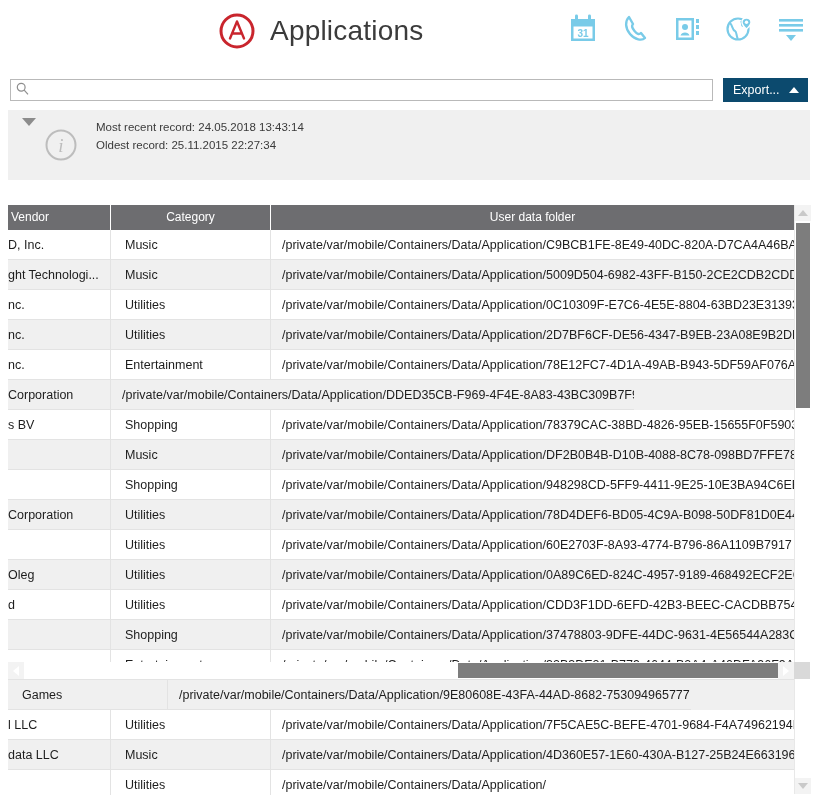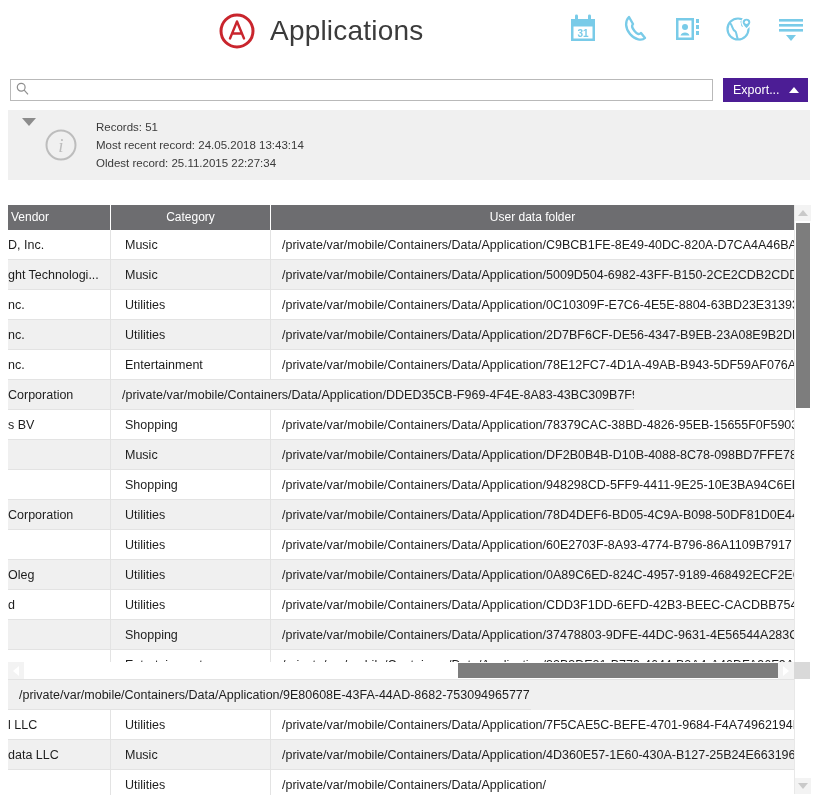--- a/index.html
+++ b/index.html
@@ -49,21 +49,21 @@
   }
   .search-icon { width: 13px; height: 13px; flex: 0 0 13px; }
   .search-input {
     border: none; outline: none; flex: 1;
     font-family: "Liberation Sans", sans-serif;
     font-size: 12px; color: #333; background: transparent;
     padding-left: 4px;
   }
   .export-btn {
     width: 85px; height: 24px;
-    background: #4c1d95;
+    background: #0c4a6e;
     color: #ffffff; font-size: 12.5px;
     display: flex; align-items: center; justify-content: space-between;
     padding: 0 9px 0 10px;
     border: none; cursor: pointer;
     font-family: "Liberation Sans", sans-serif;
   }
   .export-btn .caret-up {
     width: 0; height: 0;
     border-left: 5px solid transparent;
     border-right: 5px solid transparent;
@@ -273,21 +273,20 @@
 
 <div class="infopanel">
   <span class="collapse-tri"></span>
   <span>
     <svg class="info-icon" viewBox="0 0 34 34">
       <circle cx="17" cy="17" r="14.5" fill="none" stroke="#bdbdbd" stroke-width="2"></circle>
       <text x="17" y="24" font-family="Liberation Serif, serif" font-size="19" font-style="italic" fill="#bdbdbd" text-anchor="middle">i</text>
     </svg>
   </span>
   <div class="info-lines">
-    <div>Records: 51</div>
     <div>Most recent record: 24.05.2018 13:43:14</div>
     <div>Oldest record: 25.11.2015 22:27:34</div>
   </div>
 </div>
 
 <div class="tablewrap">
 
   <div class="tbl-head">
     <div class="th c-vendor">Vendor</div>
     <div class="th c-cat">Category</div>
@@ -363,20 +362,21 @@
         <div class="td c-vendor"></div>
         <div class="td c-cat">Shopping</div>
         <div class="td c-path">/private/var/mobile/Containers/Data/Application/37478803-9DFE-44DC-9631-4E56544A283C</div>
       </div>
       <div class="trow">
         <div class="td c-vendor"></div>
         <div class="td c-cat">Entertainment</div>
         <div class="td c-path">/private/var/mobile/Containers/Data/Application/32B3DE21-B779-4644-B2A4-A40DFA96F9AE</div>
       </div>
       <div class="trow alt">
+        <div class="td c-cat">Games</div>
         <div class="td c-path">/private/var/mobile/Containers/Data/Application/9E80608E-43FA-44AD-8682-753094965777</div>
       </div>
       <div class="trow">
         <div class="td c-vendor">l LLC</div>
         <div class="td c-cat">Utilities</div>
         <div class="td c-path">/private/var/mobile/Containers/Data/Application/7F5CAE5C-BEFE-4701-9684-F4A74962194B</div>
       </div>
       <div class="trow alt">
         <div class="td c-vendor">data LLC</div>
         <div class="td c-cat">Music</div>

